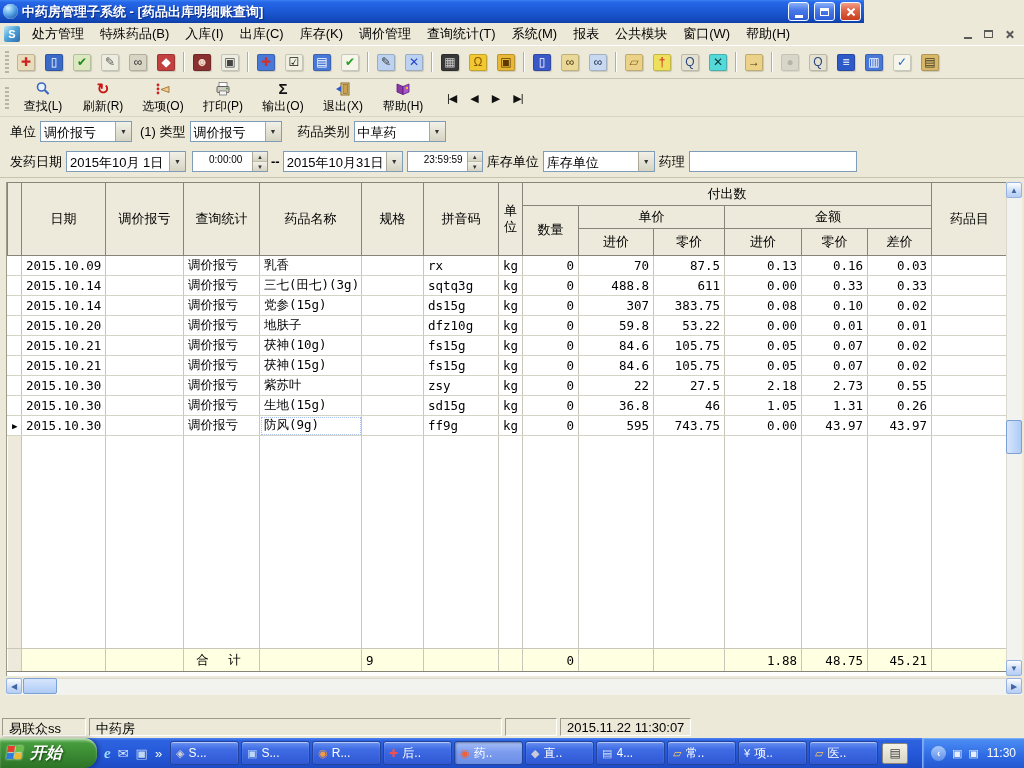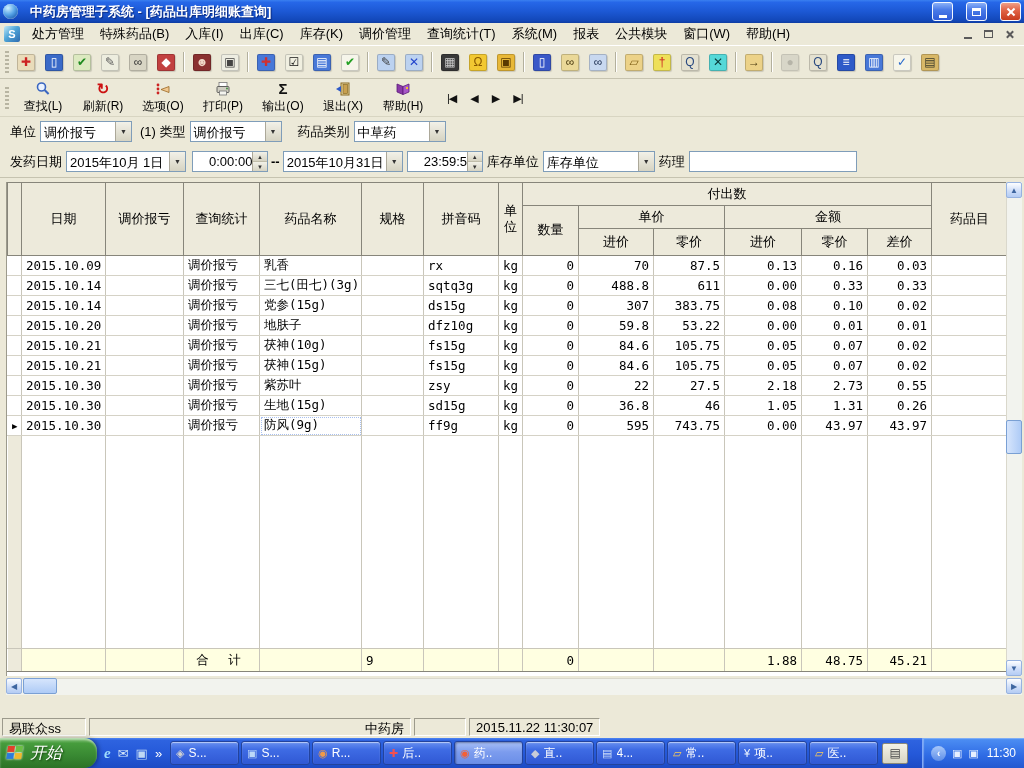--- a/index.html
+++ b/index.html
@@ -1,22 +1,22 @@
 <!DOCTYPE html>
 <html><head>
 <meta charset="utf-8">
 <style>
 *{box-sizing:border-box;margin:0;padding:0}
 body{margin:0;font-family:"Liberation Sans",sans-serif;background:#000}
 .screen{position:relative;width:1024px;height:768px;background:#ECE9D8;overflow:hidden}
 
 
-.titlebar{position:absolute;top:0;left:0;width:1024px;height:23px;
+.titlebar{position:absolute;top:0;left:0;width:864px;height:23px;
  background:linear-gradient(180deg,#3A80F0 0%,#2667E8 10%,#1C58D4 50%,#1247B8 90%,#0E3CA2 100%);
- display:flex;align-items:center;padding:0 3px;gap:12px}
+ display:flex;align-items:center;padding:0 3px;gap:4px}
 .app-icon{width:15px;height:15px;border-radius:50%;
  background:radial-gradient(circle at 5px 4px,#CFF0FF,#59A6E8 45%,#1E62B4 80%,#0F3E80);flex:0 0 auto;
  box-shadow:inset 0 0 1px #fff}
 .title-text{flex:1;color:#fff;font-size:13px;font-weight:bold;text-shadow:1px 1px 1px #0A2A80;
  white-space:nowrap;overflow:hidden}
 .wbtn{width:21px;height:19px;border-radius:3px;border:1px solid #F4F8FF;display:flex;align-items:center;
  justify-content:center;margin-left:1px;flex:0 0 auto}
 .wbtn.blue{background:linear-gradient(180deg,#8AB0F8 0%,#4A7BE8 40%,#2E5CD8 100%)}
 .wbtn.red{background:linear-gradient(180deg,#F0A088 0%,#E2674A 40%,#C83C1E 100%)}
 .min-bar{width:8px;height:3px;background:#fff;margin-top:9px}
@@ -72,21 +72,21 @@
 .flabel{white-space:nowrap;margin:0 4px}
 .combo,.field{display:flex;height:21px;border:1px solid #7F9DB9;background:#fff;align-items:stretch}
 .combo-value{flex:1;padding:2px 3px;font-size:13px;white-space:nowrap;overflow:hidden}
 .combo-btn{width:16px;background:linear-gradient(180deg,#F2F1E8,#D6D3C2);border-left:1px solid #ACA899;
  display:flex;align-items:center;justify-content:center;font-size:7px;color:#333}
 .w92{width:92px}.w112{width:112px}.w120{width:120px}.w76{width:76px}.w168{width:168px}
 .spin{width:15px;display:flex;flex-direction:column;border-left:1px solid #ACA899}
 .spin span{flex:1;background:linear-gradient(180deg,#F2F1E8,#D6D3C2);display:flex;align-items:center;
  justify-content:center;font-size:6px;color:#333;border-bottom:1px solid #C0BDAA}
 .spin span:last-child{border-bottom:none}
-.field-value{flex:1;padding:2px 16px;font-size:13px;white-space:nowrap;overflow:hidden;text-align:center}
+.field-value{flex:1;padding:2px 16px;font-size:10px;white-space:nowrap;overflow:hidden;text-align:center}
 .groupbox{margin-left:46px;height:25px;border:1px solid #B8B5A2;box-shadow:inset 1px 1px 0 #fff;
  display:flex;align-items:center;padding:0 12px;gap:30px;background:#ECE9D8}
 .radio{display:flex;align-items:center;gap:5px}
 .radio-dot{width:12px;height:12px;border-radius:50%;border:1px solid #1C3E94;
  background:radial-gradient(circle at 4px 4px,#fff,#DCDCD2);position:relative}
 .radio-dot.checked::after{content:"";position:absolute;left:3px;top:3px;width:4px;height:4px;border-radius:50%;background:#1F9A1F}
 .rangesep{margin:0 3px;font-weight:bold}
 
 
 .grid-wrap{position:absolute;top:182px;left:6px;width:1000px;height:494px;background:#fff;overflow:hidden;
@@ -147,21 +147,21 @@
 .taskbar{position:absolute;top:738px;left:0;width:1024px;height:30px;
  background:linear-gradient(180deg,#4E86F4 0%,#2E63E0 8%,#2458D8 55%,#1D4BC4 100%);
  display:flex;align-items:center}
 .start{height:30px;width:97px;flex:0 0 auto;border-radius:0 13px 13px 0;
  background:linear-gradient(180deg,#86C47A 0%,#469C3C 18%,#388832 60%,#2C7326 100%);
  display:flex;align-items:center;gap:6px;padding:0 16px 0 7px;
  box-shadow:inset 0 2px 2px rgba(255,255,255,.45),2px 0 4px rgba(0,0,0,.35)}
 .winlogo{width:17px;height:15px;display:grid;grid-template-columns:7px 7px;grid-template-rows:6px 6px;gap:1px;
  transform:skew(-8deg);filter:drop-shadow(0 0 1px #fff)}
 .winlogo i{display:block}
-.start-label{color:#fff;font-size:16px;font-style:italic;font-weight:normal;text-shadow:1px 1px 2px #17430F}
+.start-label{color:#fff;font-size:16px;font-style:italic;font-weight:bold;text-shadow:1px 1px 2px #17430F}
 .qlaunch{display:flex;align-items:center;gap:7px;padding:0 7px;flex:0 0 auto}
 .ql-icon{font-size:13px;line-height:1}
 .ql-ie{font-family:"Liberation Serif",serif;font-style:italic;font-weight:bold;font-size:15px}
 .task-btn{width:69px;height:24px;margin:0 1px;border-radius:3px;flex:0 0 auto;
  background:linear-gradient(180deg,#6890F0 0%,#3E6BE4 35%,#3058D4 100%);border:1px solid #23439C;
  box-shadow:inset 0 1px 1px rgba(255,255,255,.55);display:flex;align-items:center;gap:4px;padding:0 5px;
  color:#fff;font-size:12px}
 .task-btn.active{background:linear-gradient(180deg,#A8BFF6 0%,#7C9CEE 45%,#6A8EE8 100%);
  box-shadow:inset 1px 1px 2px rgba(0,0,30,.35)}
 .tb-icon{font-size:11px;line-height:1;flex:0 0 auto}
@@ -746,21 +746,21 @@
     <span class="hthumb"></span>
     <span class="hbtn hb-right">▶</span>
   </div>
 
 
   <div class="statusbar">
   <div class="spanel" style="width: 84px;">
     <span>易联众ss</span>
   </div>
 
-  <div class="spanel" style="width: 322px; text-align: right;">
+  <div class="spanel" style="width: 413px;">
     <span>中药房</span>
   </div>
 
   <div class="spanel" style="width: 52px;">
     <span></span>
   </div>
 
   <div class="spanel center">
     <span>2015.11.22 11:30:07</span>
   </div>

